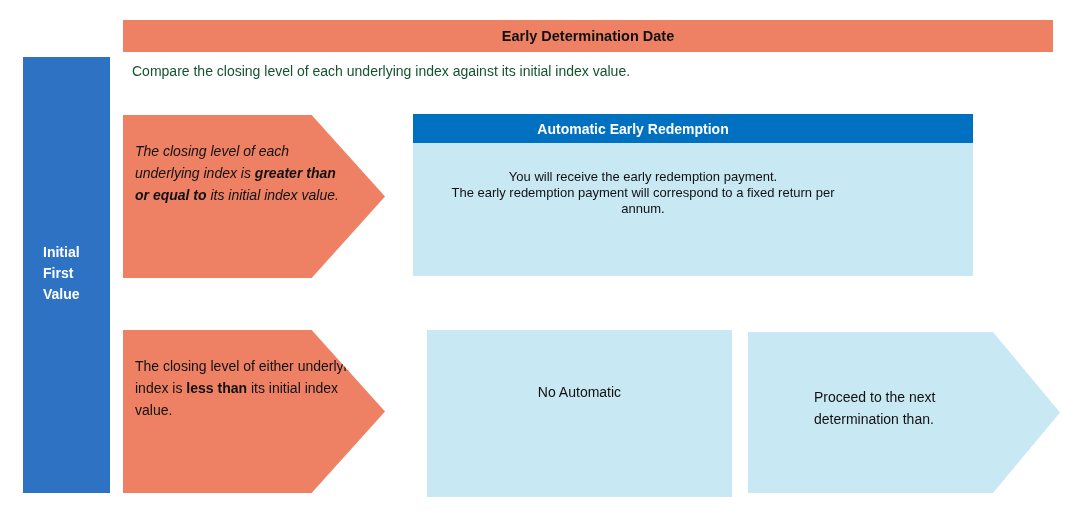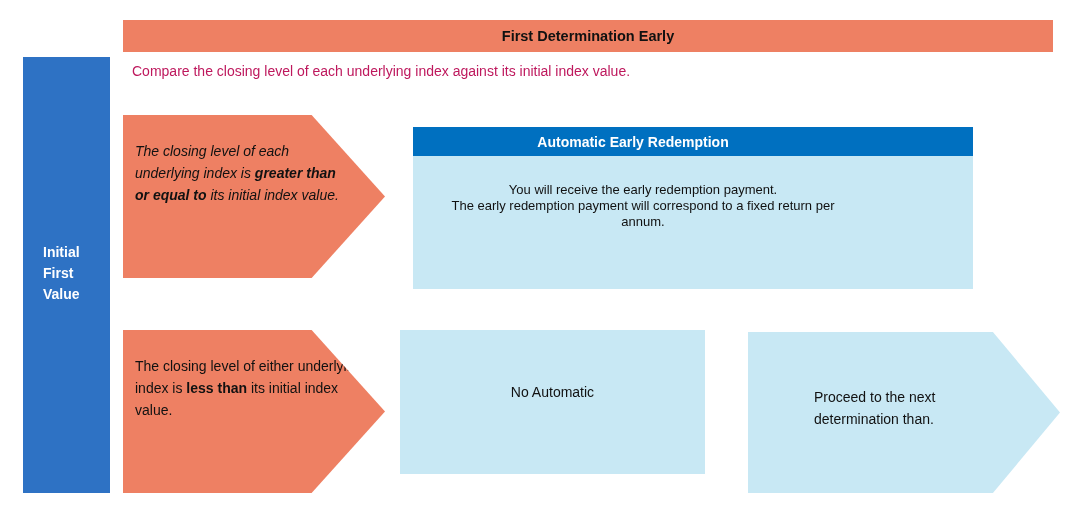--- a/index.html
+++ b/index.html
@@ -21,21 +21,21 @@
   
   .top-banner{
     position:absolute;left:123px;top:20px;width:930px;height:32px;
     background:var(--orange);
     display:flex;align-items:center;justify-content:center;
     font-weight:bold;font-size:14.5px;color:#111;
   }
   
   .intro{
     position:absolute;left:132px;top:62px;
-    font-size:14px;line-height:18px;color:#be185d;
+    font-size:14px;line-height:18px;color:#14532d;
   }
   
   .left-bar{
     position:absolute;left:23px;top:57px;width:87px;height:436px;
     background:var(--bar-blue);
   }
   .left-bar .lines{
     position:absolute;left:20px;top:185px;
     color:#ffffff;font-weight:bold;font-size:14px;line-height:21px;
   }
@@ -50,38 +50,38 @@
   .arrow-orange.down{top:330px;}
   .arrow-orange .txt{
     position:absolute;left:12px;top:25px;
     font-size:14px;line-height:22px;color:#111;
   }
   .arrow-orange.up .txt{width:208px;font-style:italic;}
   .arrow-orange.down .txt{width:242px;}
   .arrow-orange b{font-weight:bold;}
   
   .aer-box{
-    position:absolute;left:413px;top:127px;width:560px;height:162px;
+    position:absolute;left:413px;top:114px;width:560px;height:162px;
     background:var(--light-blue);
   }
   .aer-header{
     height:29px;background:var(--header-blue);
     display:flex;align-items:center;justify-content:center;
     padding-right:120px;
     color:#ffffff;font-weight:bold;font-size:14px;
   }
   .aer-body{
     text-align:center;
     padding:26px 120px 0 20px;
     font-size:13px;line-height:16px;color:#111;
   }
   .aer-body .p2{}
   
   .no-aer{
-    position:absolute;left:400px;top:330px;width:305px;height:144px;
+    position:absolute;left:427px;top:330px;width:305px;height:167px;
     background:var(--light-blue);
     text-align:center;
     padding-top:52px;
     font-size:14px;line-height:21px;color:#111;
   }
   .no-aer span{display:block;}
   
   .arrow-blue{
     position:absolute;left:748px;top:332px;width:312px;height:161px;
     background:var(--light-blue);
@@ -93,21 +93,21 @@
     font-size:14px;line-height:22px;color:#111;
   }
   .arrow-blue .txt span{display:block;}
 </style>
 </head>
 <body>
 
 <div class="canvas">
 
   <div class="top-banner">
-    <span>First Determination Early</span>
+    <span>Early Determination Date</span>
   </div>
 
   <div class="intro">Compare the closing level of each underlying index against its initial index value.</div>
 
   <div class="left-bar">
     <div class="lines">
       <span>Initial</span>
       <span>First</span>
       <span>Value</span>
     </div>

